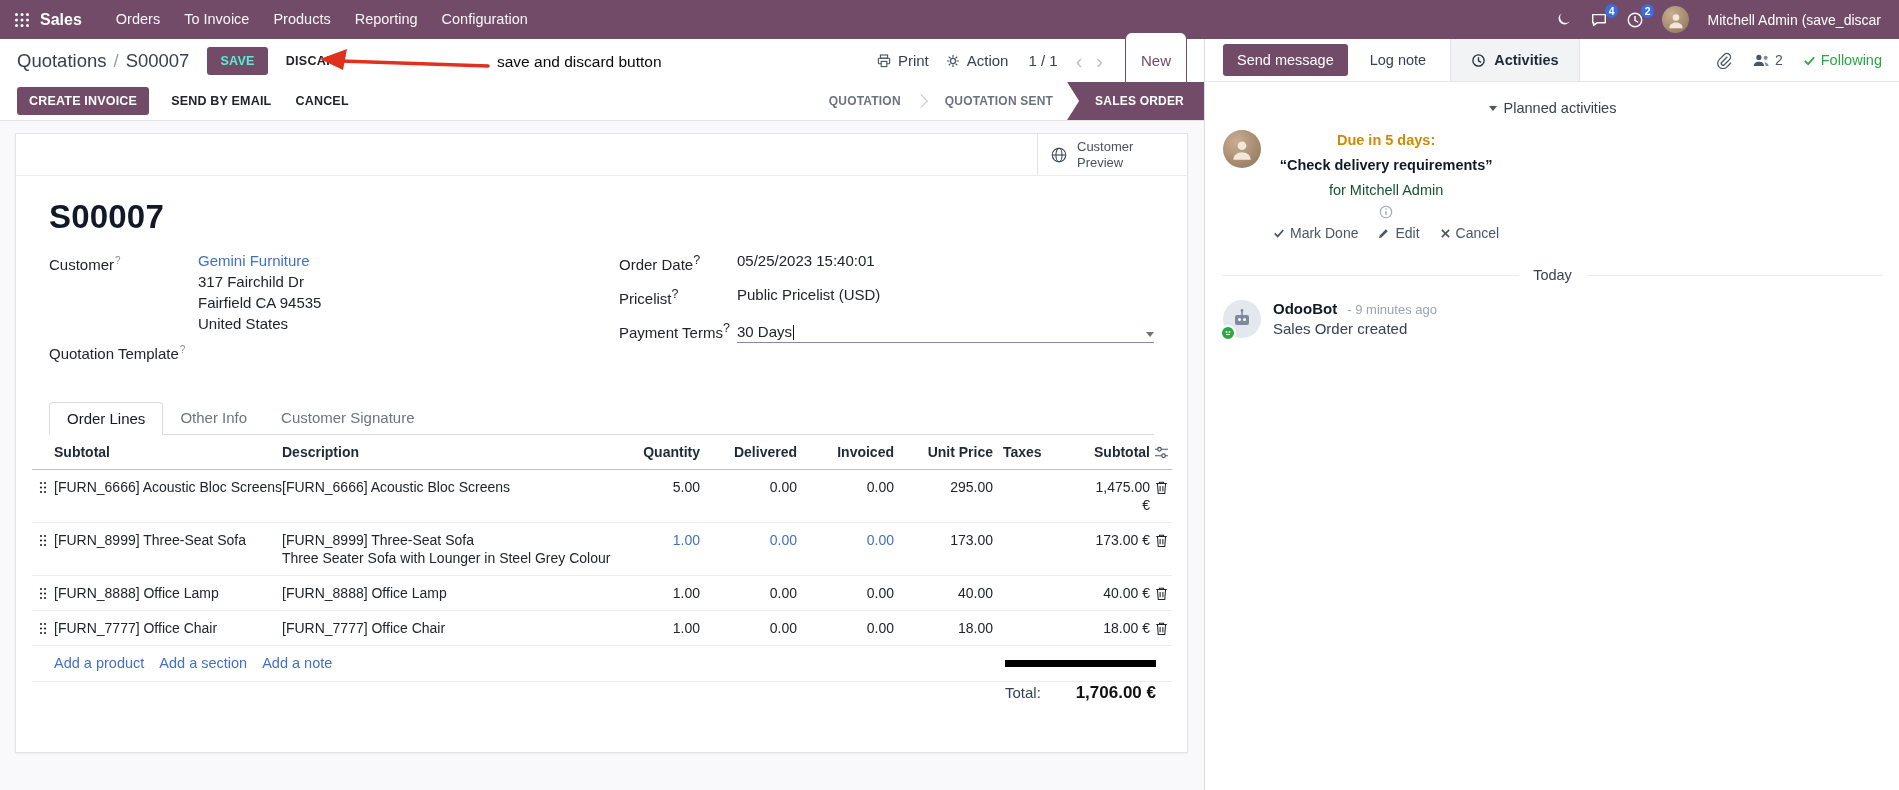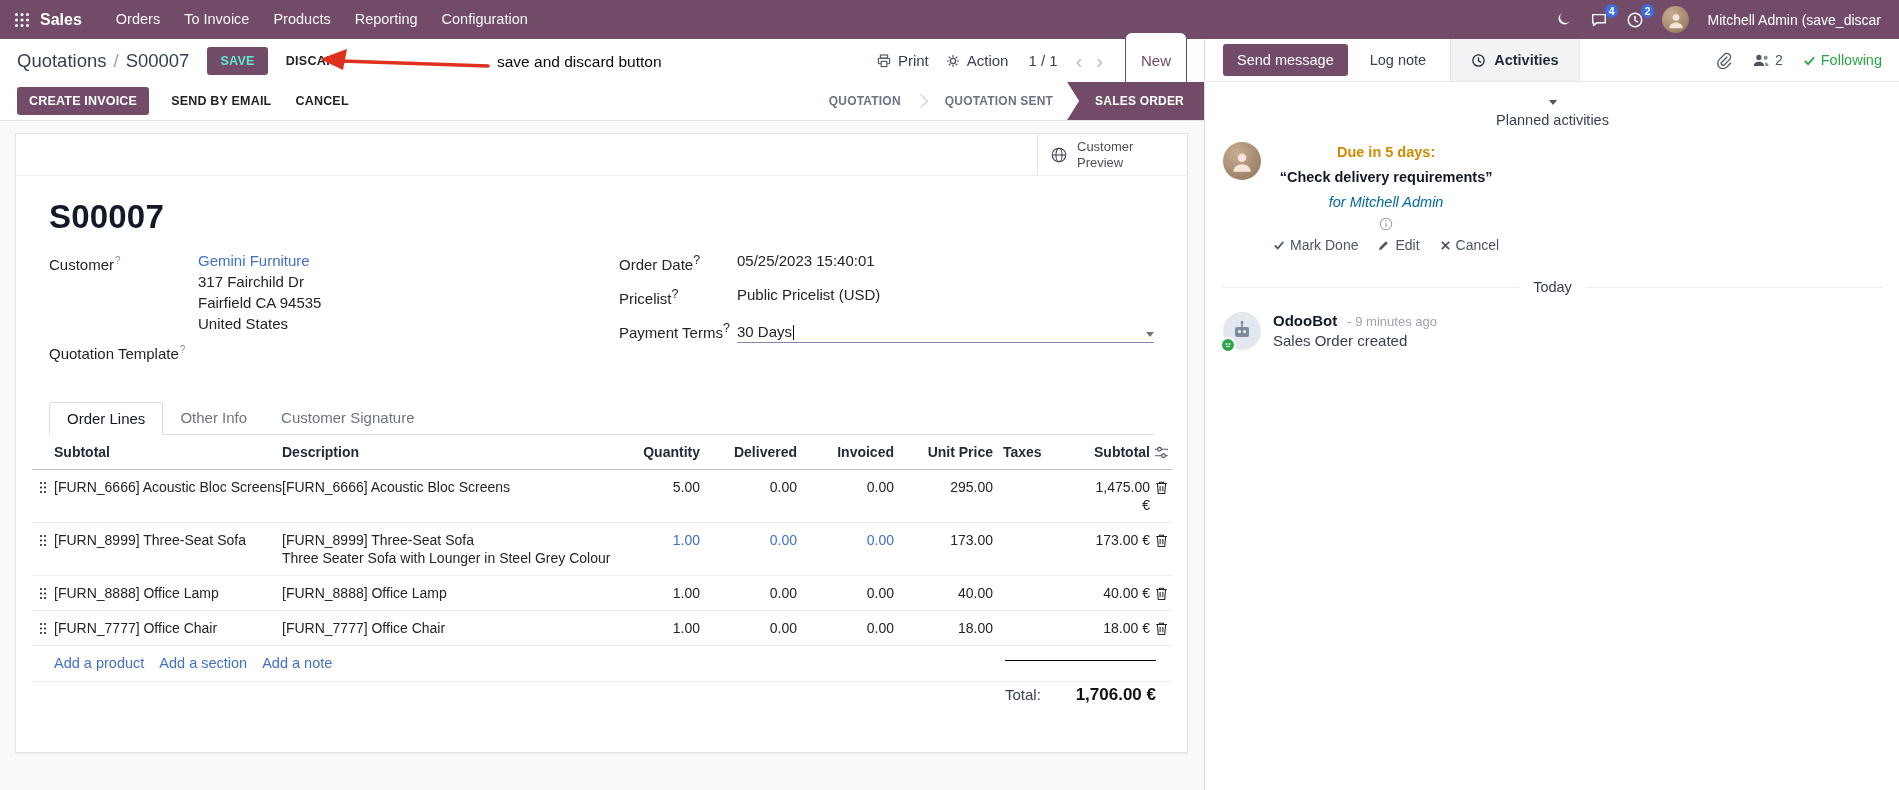--- a/index.html
+++ b/index.html
@@ -87,46 +87,46 @@
   .olines td{border-bottom:1px solid #ececec;padding:8px 0;vertical-align:top;color:#212529;line-height:18px;}
   .olines .num{text-align:right;}
   .olines .taxcol{padding-left:10px;}
   .olines .edited{color:var(--link);}
   .handle-cell{text-align:center;color:#9ca3af;padding-top:11px !important;}
   .icon-cell{text-align:center;color:#6b7280;}
   .desc2{color:#212529;}
   .add-links{display:flex;gap:15px;padding:9px 0 10px 22px;border-bottom:1px solid #ececec;font-size:14.5px;}
   .add-links span{color:var(--link);}
   .terms{margin-top:22px;margin-left:4px;color:#9aa0a6;font-size:15px;}
-  .total-box{position:absolute;top:526px;right:31px;width:151px;border-top:1px solid #000000;padding-top:24px;display:flex;justify-content:space-between;align-items:baseline;}
+  .total-box{position:absolute;top:526px;right:31px;width:151px;border-top:7px solid #000000;padding-top:16px;display:flex;justify-content:space-between;align-items:baseline;}
   .total-label{font-size:15px;color:#374151;}
   .total-value{font-size:17px;font-weight:700;color:#111;}
 
   
   .chatter{position:absolute;top:39px;left:1206px;right:0;bottom:0;background:#fff;}
   .ch-header{height:43px;border-bottom:1px solid #e6e6e6;display:flex;align-items:stretch;padding:0 0 0 17px;}
   .ch-header>*{align-self:center;}
   .btn-send{background:var(--primary);color:#fff;font-size:14.5px;font-weight:500;padding:8px 14px;border-radius:3px;}
   .btn-lognote{color:#374151;font-size:14.5px;margin-left:16px;padding:8px 6px;}
   .tab-activities{align-self:stretch;display:flex;align-items:center;gap:8px;padding:0 20px;margin-left:18px;background:#f2f3f5;border-left:1px solid var(--border);border-right:1px solid var(--border);font-weight:700;color:#1f2937;font-size:14.5px;}
   .ch-icons{margin-left:auto;display:flex;align-items:center;gap:20px;padding-right:17px;color:#4b5563;}
   .followers{display:flex;align-items:center;gap:4px;font-size:14px;}
   .following{display:flex;align-items:center;gap:5px;color:var(--success);font-size:14.5px;}
 
-  .planned-header{display:flex;align-items:center;justify-content:flex-end;gap:7px;color:#374151;font-size:14.5px;margin:18px 0 14px;flex-direction:column;}
+  .planned-header{display:flex;align-items:center;justify-content:center;gap:7px;color:#374151;font-size:14.5px;margin:18px 0 14px;}
   .caret-sm{width:0;height:0;border-left:4px solid transparent;border-right:4px solid transparent;border-top:5px solid #4b5563;}
   .activity{display:flex;gap:12px;padding:0 17px;}
   .av{width:38px;height:38px;border-radius:50%;flex:none;display:flex;align-items:center;justify-content:center;position:relative;}
   .av.photo{background:radial-gradient(circle at 35% 30%,#c9ad91,#8d7259);}
   .av.bot{background:#e2e8ee;}
   .av-badge{position:absolute;left:-3px;bottom:-3px;width:16px;height:16px;border-radius:50%;background:#28a745;border:2px solid #fff;display:flex;align-items:center;justify-content:center;}
   .act-line1{font-size:14.5px;line-height:20px;display:flex;align-items:center;gap:5px;flex-wrap:wrap;flex-direction:column;}
   .due{color:var(--warn);font-weight:700;}
   .summary{font-weight:700;color:#111827;}
-  .assignee{color:#0369a1;font-style:italic;}
+  .assignee{color:#14532d;}
   .act-actions{display:flex;gap:20px;margin-top:6px;color:#4b5563;font-size:14px;}
   .act-actions span{display:flex;align-items:center;gap:5px;}
   .day-divider{margin:26px 16px 0;display:flex;align-items:center;gap:14px;color:#374151;font-size:14.5px;}
   .day-divider::before,.day-divider::after{content:"";flex:1;border-top:1px solid #ededed;}
   .message{display:flex;gap:12px;padding:0 17px;margin-top:17px;}
   .msg-head{font-size:15px;}
   .msg-author{font-weight:700;color:#111827;}
   .msg-time{color:#9ca3af;font-size:13px;margin-left:6px;}
   .msg-body{margin-top:3px;color:#374151;font-size:15px;}
 

